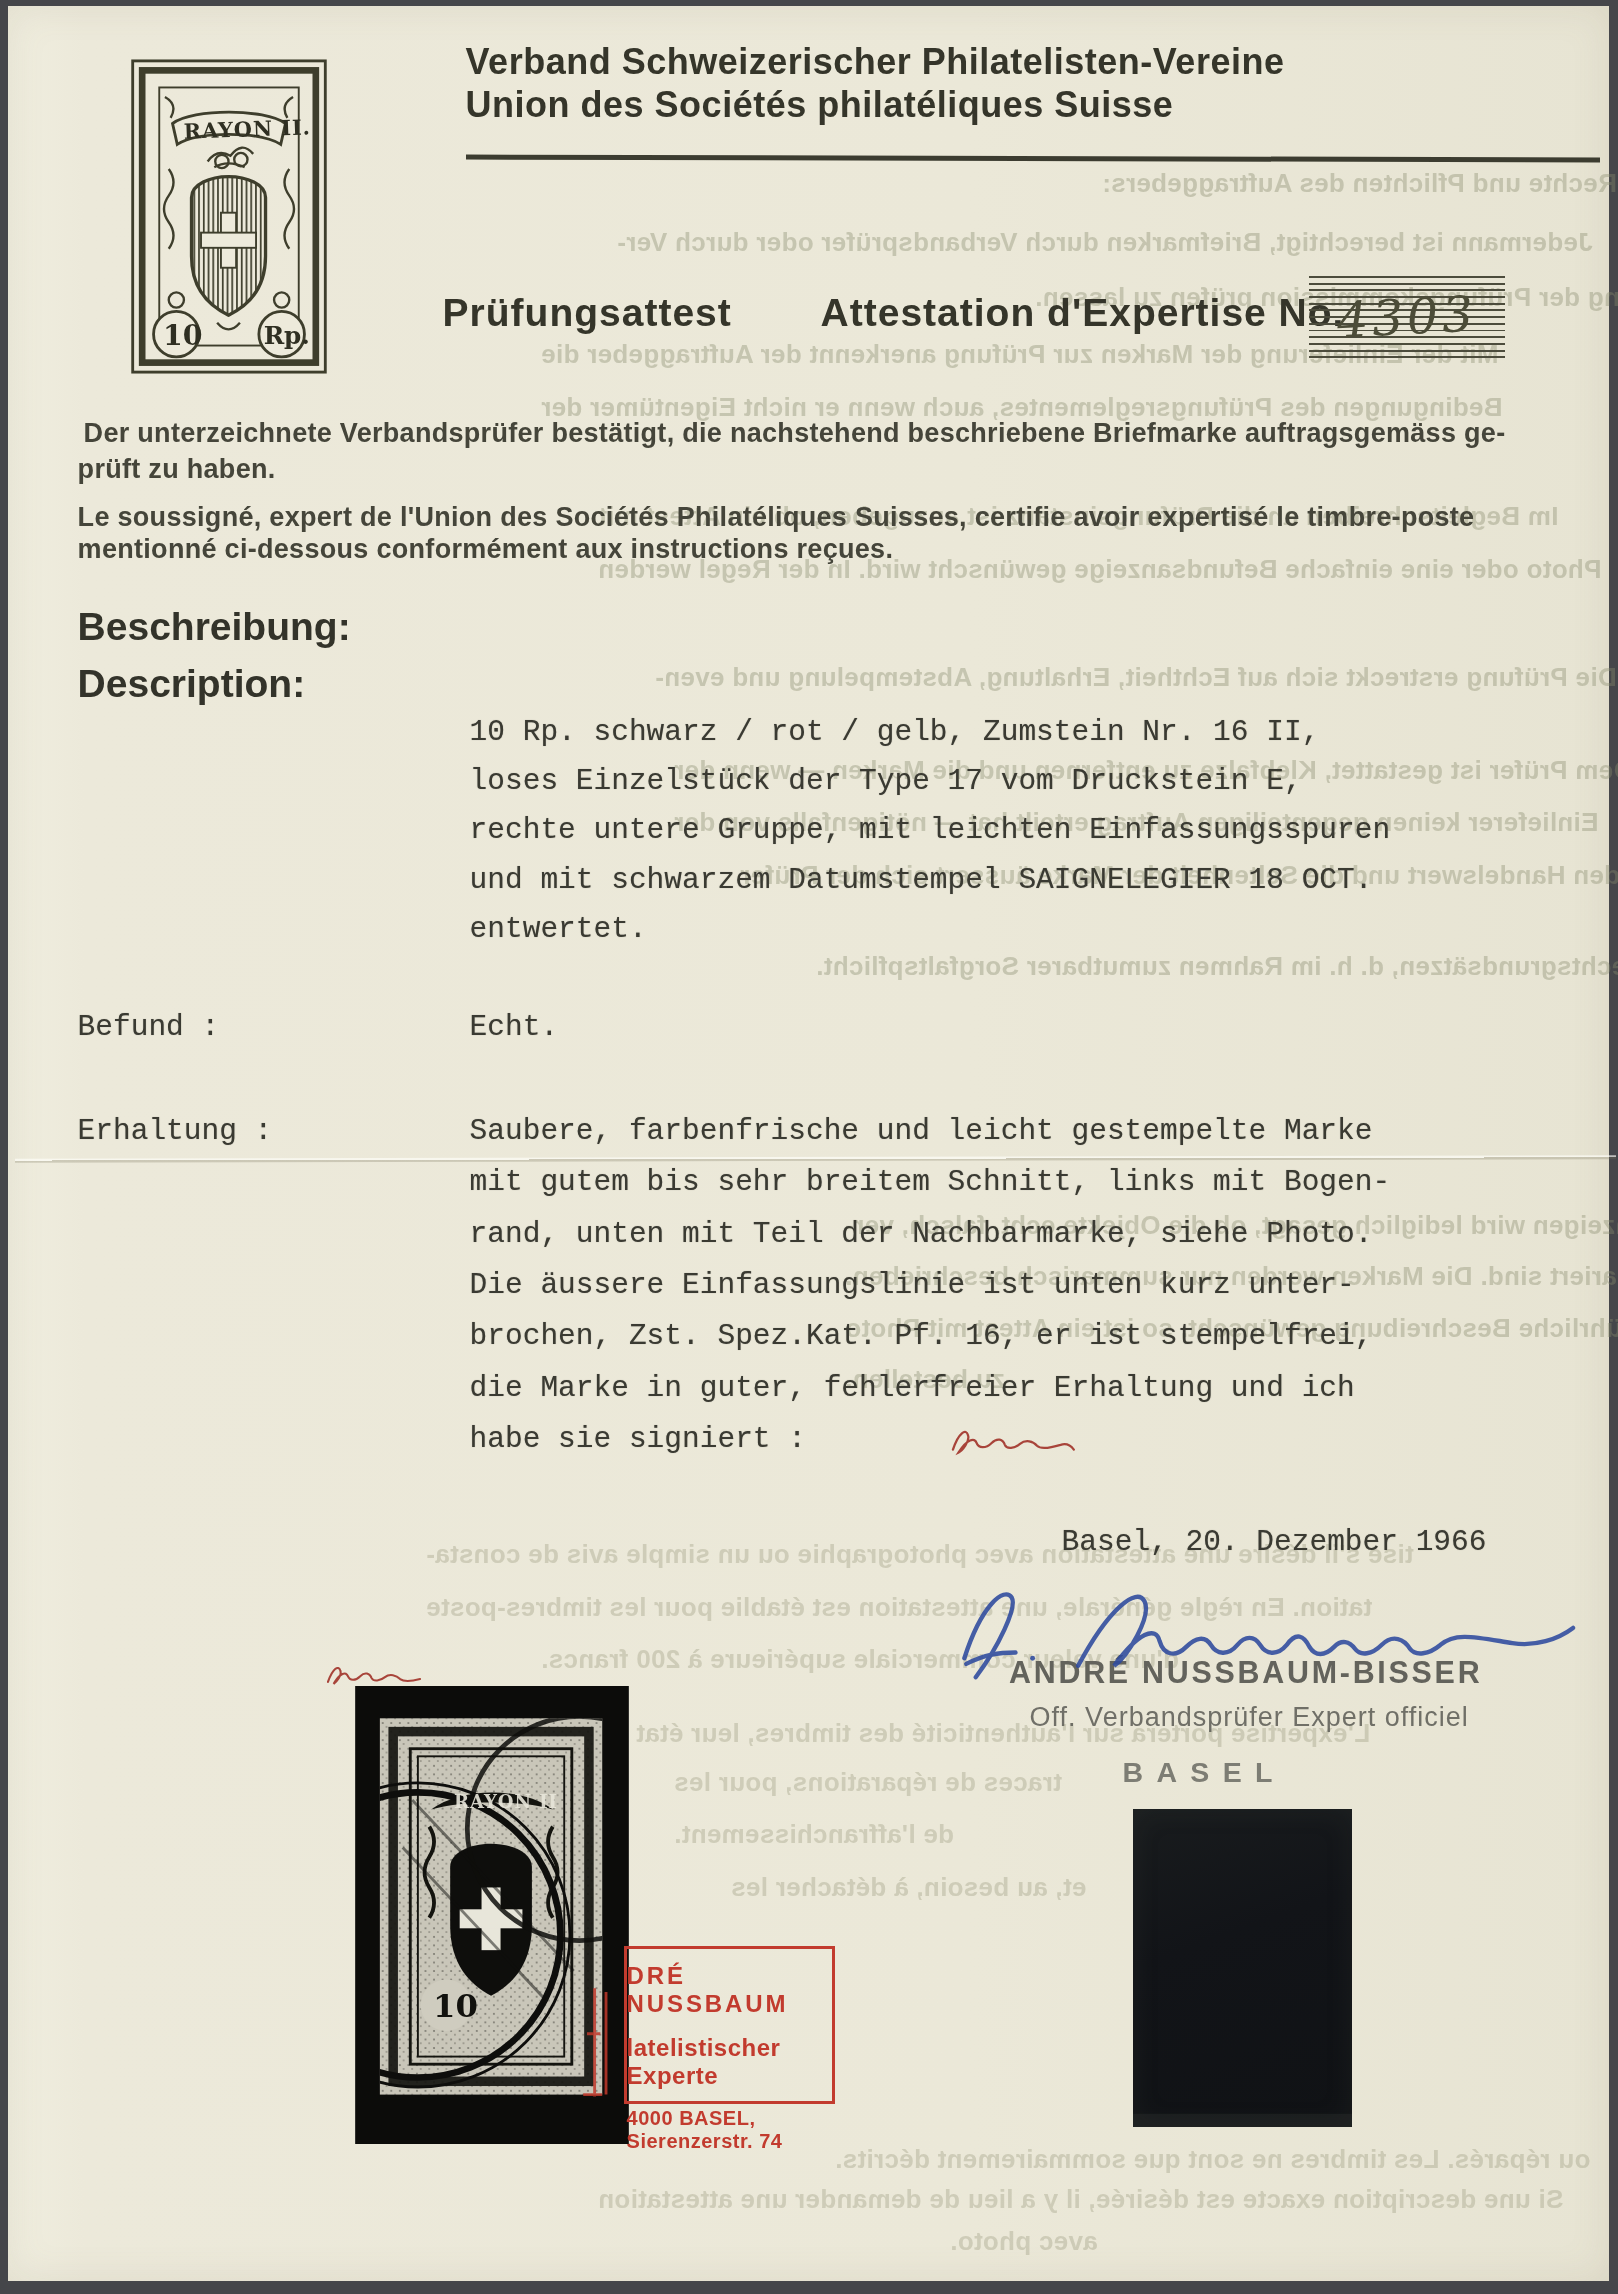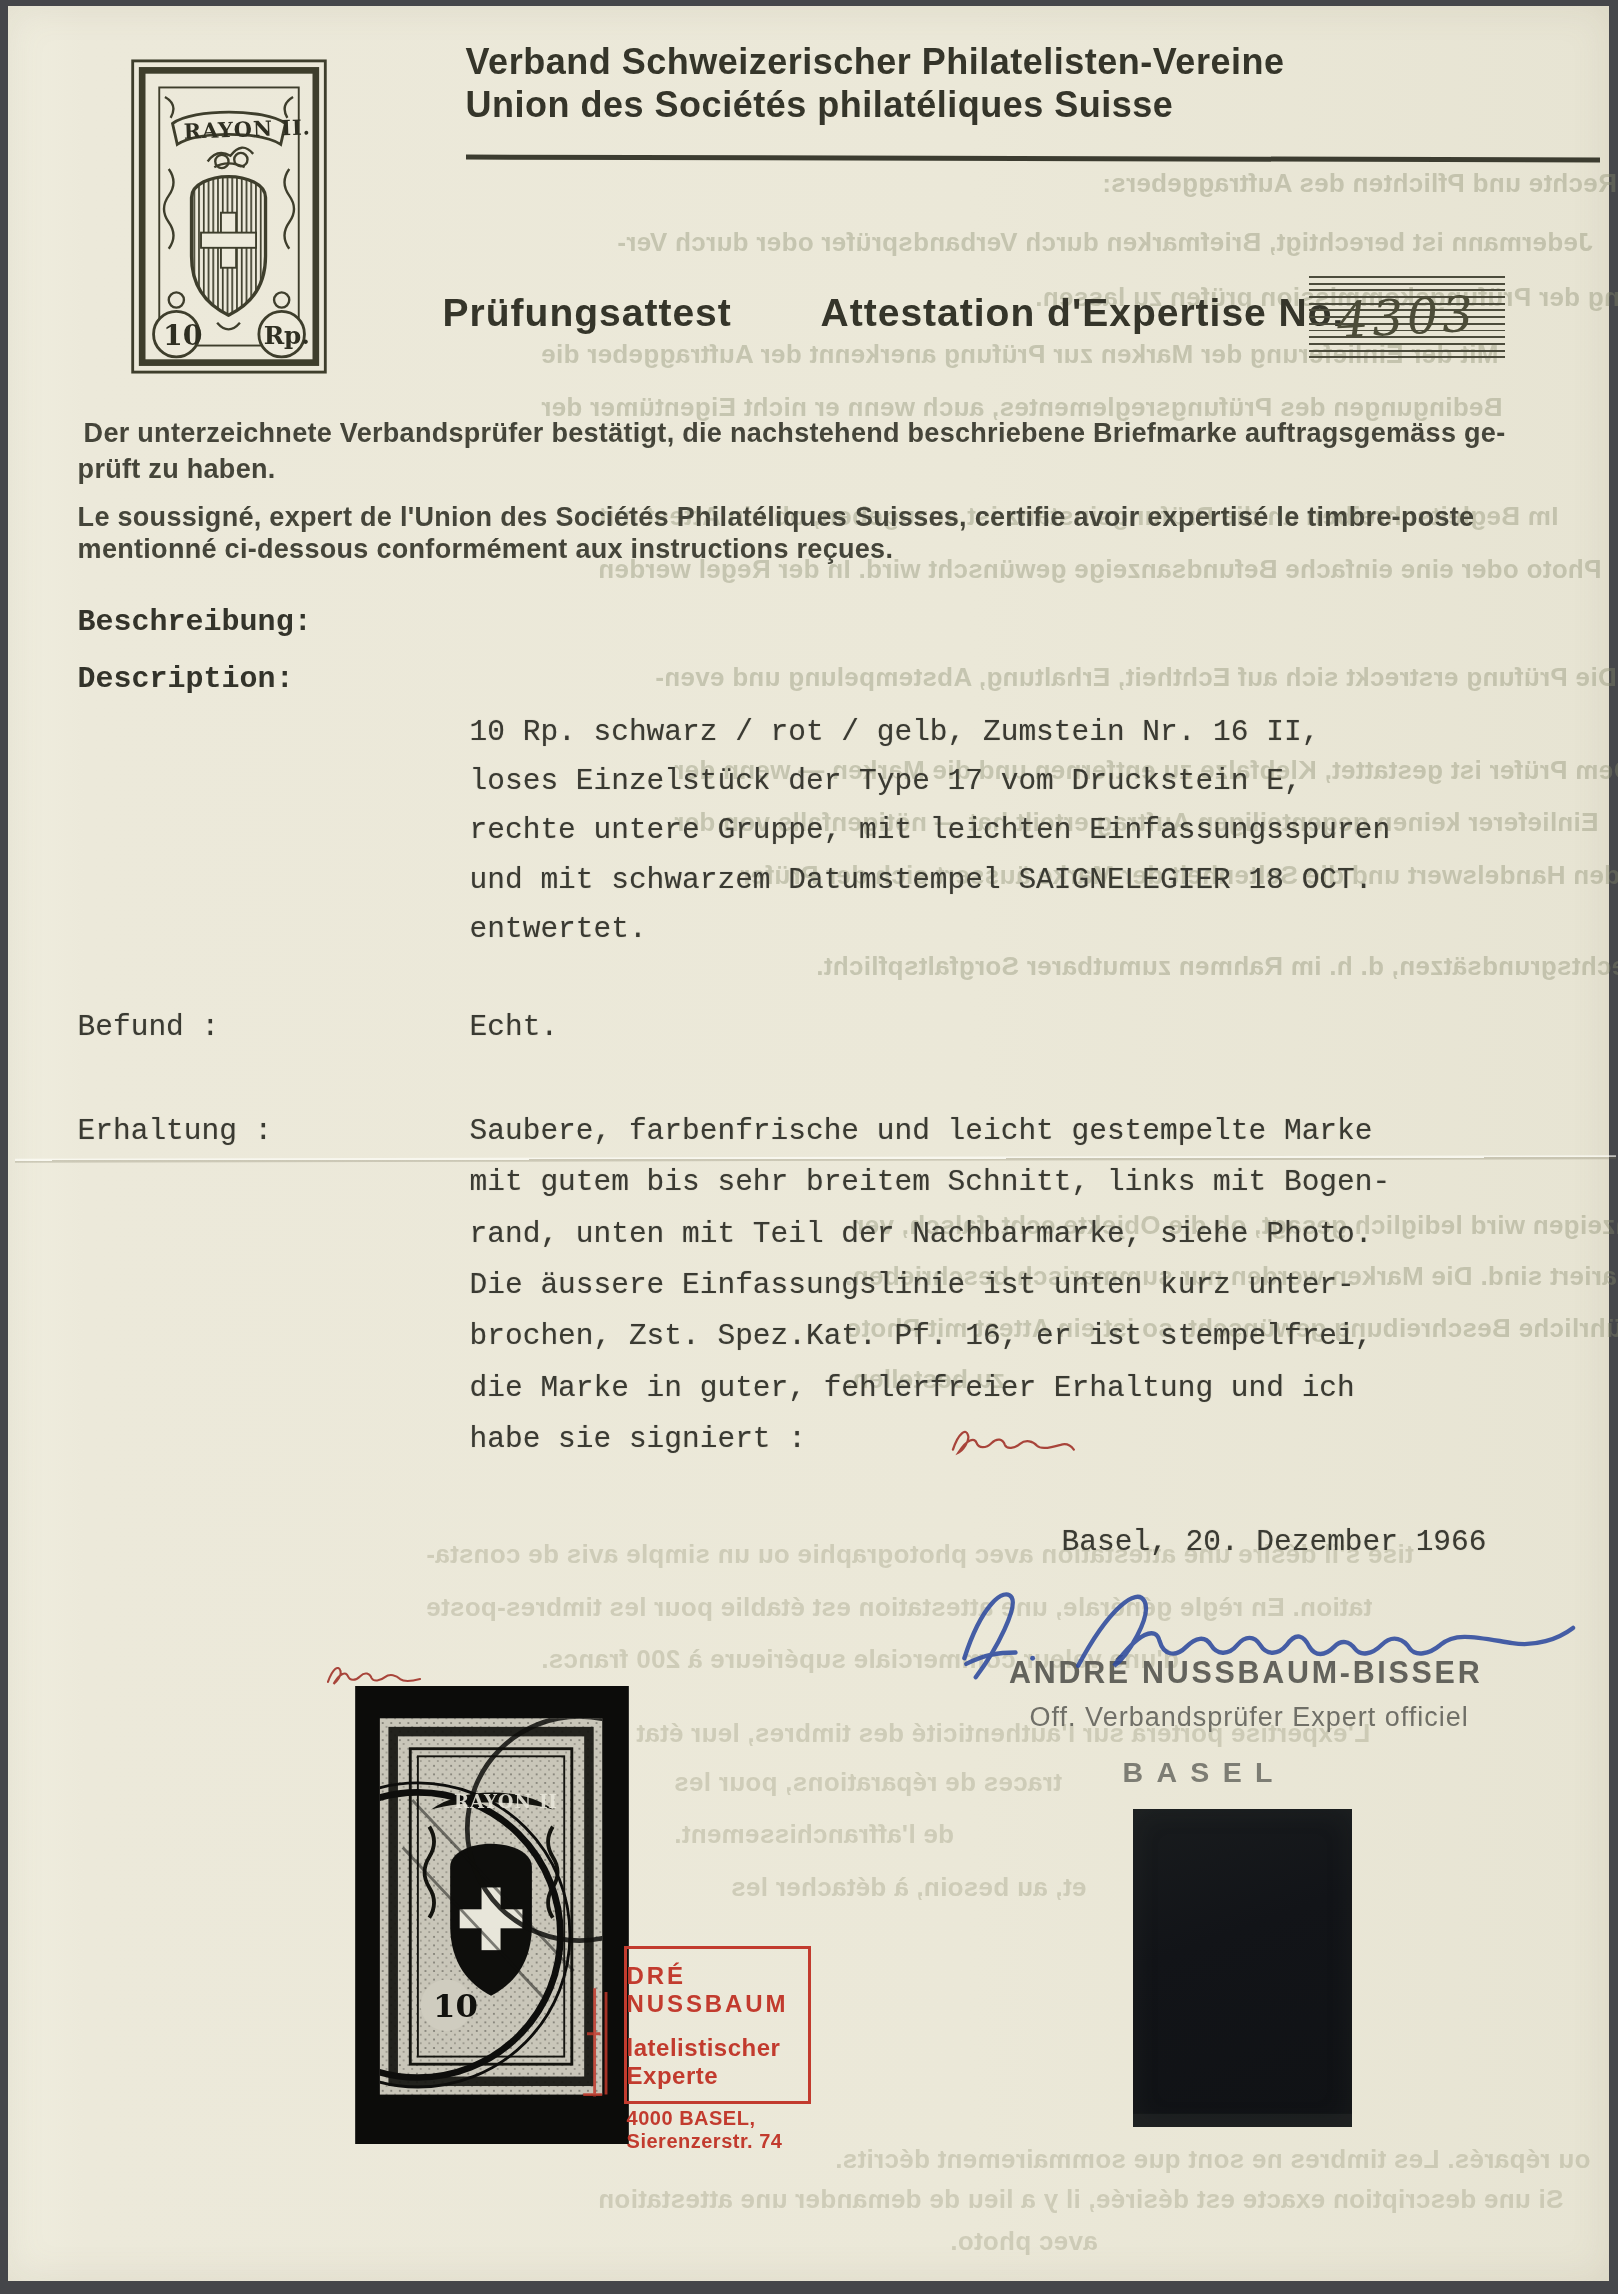--- a/index.html
+++ b/index.html
@@ -7,21 +7,21 @@
         font-family:"Liberation Sans",sans-serif;}
   #paper{position:absolute;left:7.6px;top:5.7px;width:1601px;height:2275px;
          background:linear-gradient(90deg,#f0eedf 0,#ece9da 76px,#ebe8d8 60%,#e7e4d3 100%);
          box-shadow:inset 0 0 38px rgba(120,110,80,.12);}
   .abs{position:absolute;}
   
   .hdr{font-weight:700;font-size:36px;line-height:43px;color:#35352a;letter-spacing:0.5px;}
   .rule{height:4.8px;background:#3c3c30;}
   .title{font-weight:700;font-size:39px;color:#35352a;letter-spacing:1px;white-space:nowrap;}
   .intro{font-weight:700;font-size:27px;line-height:36px;color:#45453a;letter-spacing:0.3px;white-space:nowrap;}
-  .lbl{font-weight:700;font-size:30px;color:#33332a;font-family:Liberation Mono, monospace;}
+  .lbl{font-weight:700;font-size:39px;color:#33332a;}
   
   .tw{font-family:"Liberation Mono","DejaVu Sans Mono",monospace;font-size:29.5px;color:#3a3a32;
       white-space:nowrap;text-shadow:0 0 1px rgba(58,58,50,.4);}
   .twline{position:absolute;left:462px;}
   
   #numbox{left:1301px;top:270px;width:196px;height:84px;
           background:repeating-linear-gradient(180deg,#4c4c3c 0 1.9px,rgba(0,0,0,0) 1.9px 6.7px);
           display:flex;align-items:center;justify-content:center;}
   #numbox span{font-family:"DejaVu Serif",serif;font-style:italic;font-size:49px;color:#4c4c38;
                transform:rotate(-3deg);letter-spacing:3.8px;}
@@ -31,21 +31,21 @@
   .bl.fr{color:rgba(138,140,110,.30);font-weight:700;}
   
   #crease{left:7.6px;top:1151px;width:1601px;height:3.8px;transform:rotate(-.12deg);
           background:linear-gradient(180deg,rgba(255,255,250,.65) 0 1.9px,rgba(120,115,90,.28) 1.9px 3.8px);}
   
   .stampgray{color:#63635c;white-space:nowrap;}
   #stamp-name{font-size:32px;font-weight:700;letter-spacing:2.9px;transform:scaleX(.95);transform-origin:left;}
   #stamp-role{font-size:27px;font-weight:400;letter-spacing:1px;opacity:.9;}
   #stamp-city{font-size:28.5px;font-weight:700;letter-spacing:13.3px;opacity:.8;}
   
-  #redstamp{left:616px;top:1940px;width:187px;height:158px;border:3.8px solid #c23b2e;
+  #redstamp{left:616px;top:1940px;width:211px;height:158px;border:3.8px solid #c23b2e;
             color:#c23b2e;display:flex;flex-direction:column;align-items:flex-end;
             padding:5.7px 7.6px 3.8px 0;box-sizing:border-box;z-index:3;}
   #redstamp .r1{font-size:24px;font-weight:700;letter-spacing:2.9px;margin-top:7.6px;}
   #redstamp .r2{font-size:24px;font-weight:700;margin-top:16px;letter-spacing:0.5px;}
   #redstamp .div{width:143px;height:2.9px;background:#c23b2e;margin:9.5px 0 7.6px;}
   #redstamp .r3{font-size:20px;font-weight:700;letter-spacing:0.5px;}
   
   #darkrect{left:1125px;top:1803px;width:219px;height:318px;
             background:linear-gradient(160deg,#191c1e 0,#121418 40%,#101215 100%);
             box-shadow:inset 0 -13.3px 0 rgba(60,64,58,.25), inset 0 0 28.5px rgba(90,95,85,.12);}

